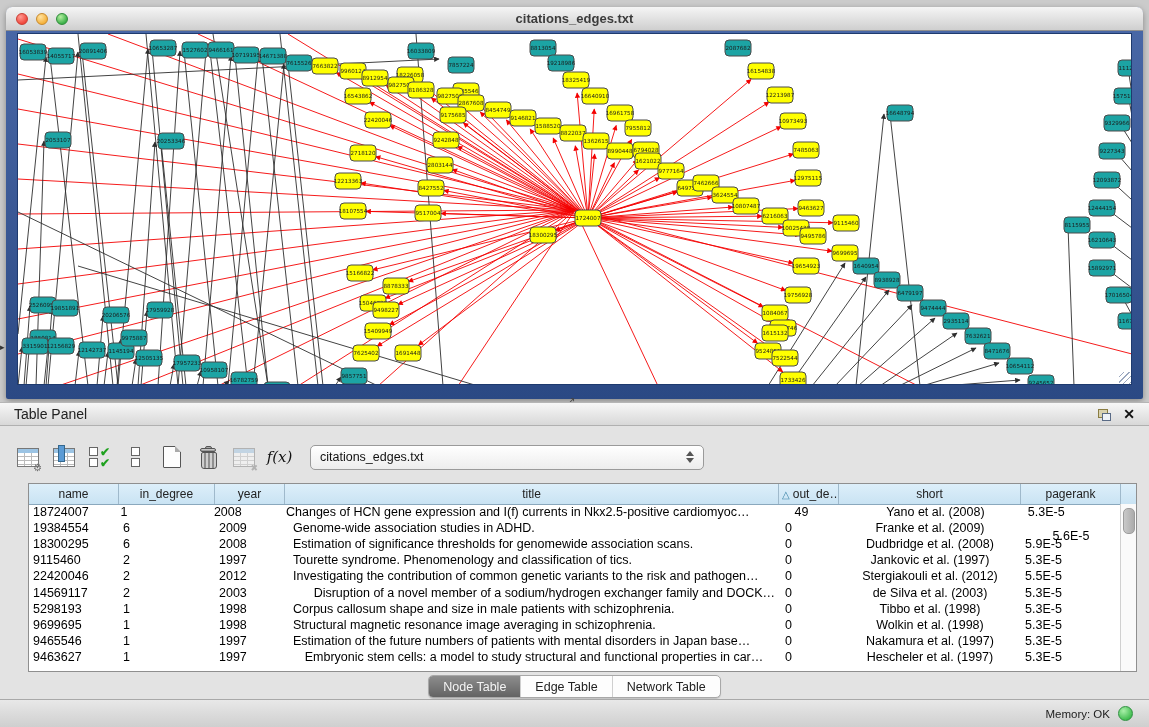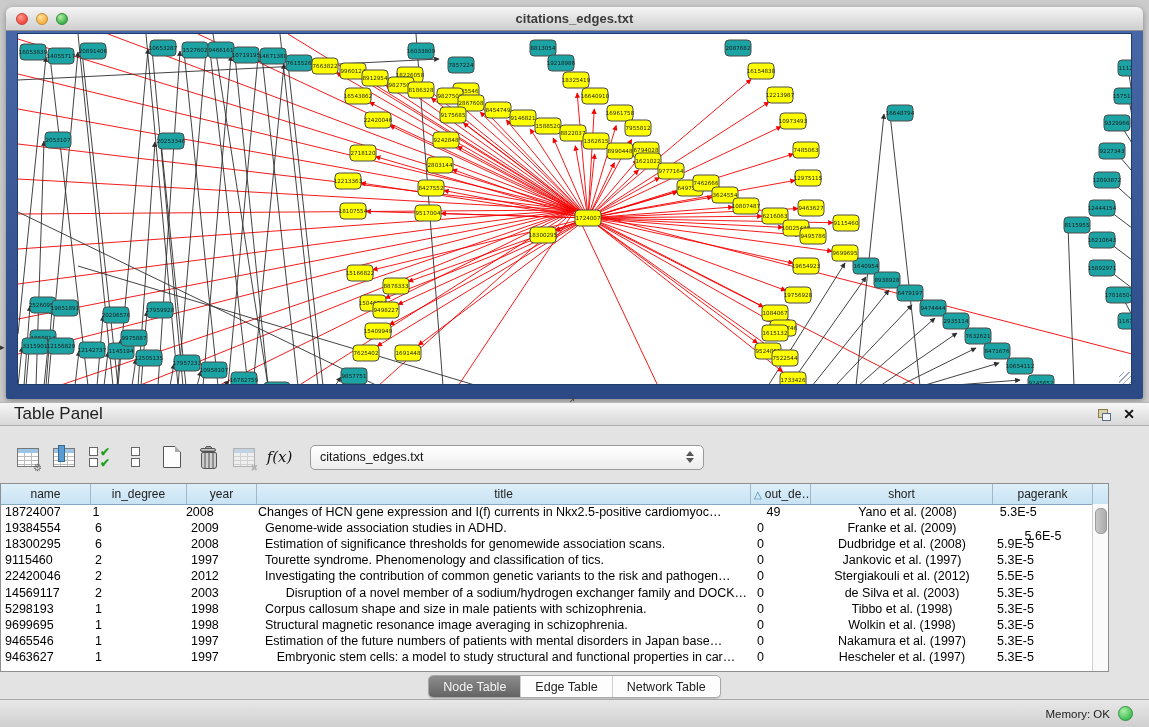--- a/index.html
+++ b/index.html
@@ -44,21 +44,21 @@
 
   
   .table-panel{
     position:absolute;left:0;top:402px;width:1149px;height:298px;
     background:#e3e3e3;border-top:1px solid #b5b5b5;
   }
   .panel-header{
     height:22px;background:linear-gradient(#f7f7f7,#d8d8d8);
     border-bottom:1px solid #b0b0b0;display:flex;align-items:center;
   }
-  .panel-title{font-size:17px;color:#222;margin-left:14px;flex:1;}
+  .panel-title{font-size:14px;color:#222;margin-left:14px;flex:1;}
   .panel-header-icons{display:flex;align-items:center;gap:12px;margin-right:14px;}
   .float-icon{position:relative;width:13px;height:11px;}
   .float-icon .sq1{position:absolute;left:0;top:0;width:8px;height:7px;border:1px solid #8a7d42;background:#d9d2b0;}
   .float-icon .sq2{position:absolute;left:4px;top:4px;width:7px;height:6px;border:1px solid #5a6b86;background:#eef2f8;}
   .close-x{font-size:14px;font-weight:bold;color:#111;line-height:12px;}
 
   .toolbar{display:flex;align-items:center;margin:16px 0 0 14px;height:30px;gap:9px;}
   .tb-icon{width:27px;height:27px;display:flex;align-items:center;justify-content:center;position:relative;}
   .mini-table{width:20px;height:17px;border:1px solid #777;background:
      linear-gradient(#9cc4e4 0 4px,#fff 4px),#fff;position:relative;}
@@ -90,21 +90,21 @@
     margin-left:8px;width:392px;height:23px;border:1px solid #9a9a9a;border-radius:5px;
     background:linear-gradient(#ffffff,#ededed);display:flex;align-items:center;
     box-shadow:inset 0 1px 0 #fff;
   }
   .combo-label{flex:1;font-size:12.5px;color:#111;padding-left:9px;}
   .combo-arrows{width:16px;display:flex;flex-direction:column;align-items:center;gap:2px;margin-right:5px;}
   .combo-arrows .up{width:0;height:0;border-left:4px solid transparent;border-right:4px solid transparent;border-bottom:5px solid #555;}
   .combo-arrows .dn{width:0;height:0;border-left:4px solid transparent;border-right:4px solid transparent;border-top:5px solid #555;}
 
   .data-table{
-    position:absolute;left:0;top:80px;width:1107px;height:187px;
+    position:absolute;left:28px;top:80px;width:1107px;height:187px;
     background:#fff;border:1px solid #8f8f8f;overflow:hidden;
   }
   .tbl-head{display:flex;height:20px;background:linear-gradient(#ddeffa,#c9e3f3);border-bottom:1px solid #8aa8bd;}
   .th{box-sizing:border-box;border-right:1px solid #9fb9cb;font-size:12px;color:#222;
       display:flex;align-items:center;justify-content:center;overflow:hidden;white-space:nowrap;}
   .th.sorted{justify-content:flex-start;padding-left:3px;gap:3px;}
   .sort-tri{color:#3d85a8;font-size:10px;}
   .tbl-body{position:absolute;left:0;top:20px;right:15px;bottom:0;overflow:hidden;}
   .tr{display:flex;height:16.1px;align-items:center;}
   .td{box-sizing:border-box;font-size:12.5px;color:#000;overflow:hidden;white-space:nowrap;padding:0 4px;}

